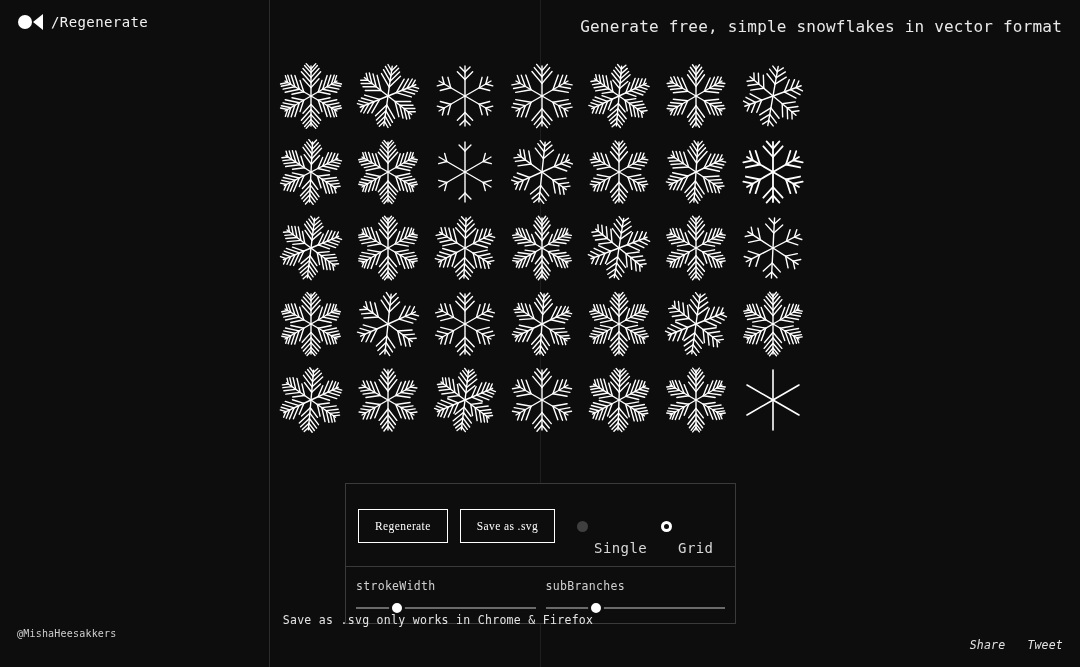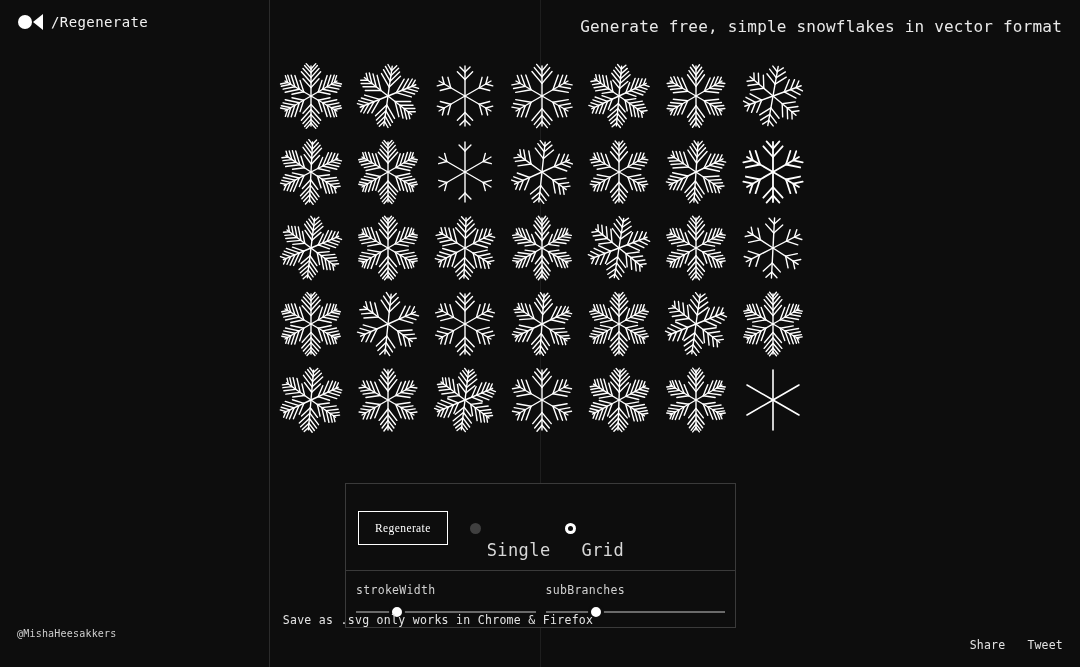--- a/index.html
+++ b/index.html
@@ -147,21 +147,21 @@
     content: "";
     position: absolute;
     left: 3px;
     top: 3px;
     width: 5px;
     height: 5px;
     border-radius: 50%;
     background: #0d0d0d;
   }
   .radio-label {
-    font-size: 17px;
+    font-size: 14px;
     color: #d8d8d8;
     letter-spacing: 0.4px;
     margin-top: 44px;
   }
   .panel-divider {
     height: 1px;
     background: #3a3a3a;
     width: 100%;
   }
   .panel-row-sliders {
@@ -216,20 +216,21 @@
   }
   .footer-right {
     position: absolute;
     right: 17px;
     bottom: 15px;
     display: flex;
     gap: 22px;
     font-size: 11.5px;
     color: #e2e2e2;
     letter-spacing: 0.2px;
+    font-style: italic;
   }
   .footer-right span { cursor: pointer; }
 </style>
 </head>
 <body>
 
 <div class="app">
 
   <div class="vline left"></div>
   <div class="vline mid"></div>
@@ -2295,20 +2296,21 @@
             <line x1="37.00" y1="37.00" x2="11.02" y2="52.00"></line>
             <line x1="37.00" y1="37.00" x2="11.02" y2="22.00"></line>
           </g>
         </svg>
       </div>
     </div>
 
   <div class="panel">
     <div class="panel-row-top">
       <button class="btn">Regenerate</button>
+      <button class="btn">Save as .svg</button>
       <div class="radio-group">
         <label class="radio-item">
           <span class="radio"></span>
           <span class="radio-label">Single</span>
         </label>
         <label class="radio-item">
           <span class="radio checked"></span>
           <span class="radio-label">Grid</span>
         </label>
       </div>

